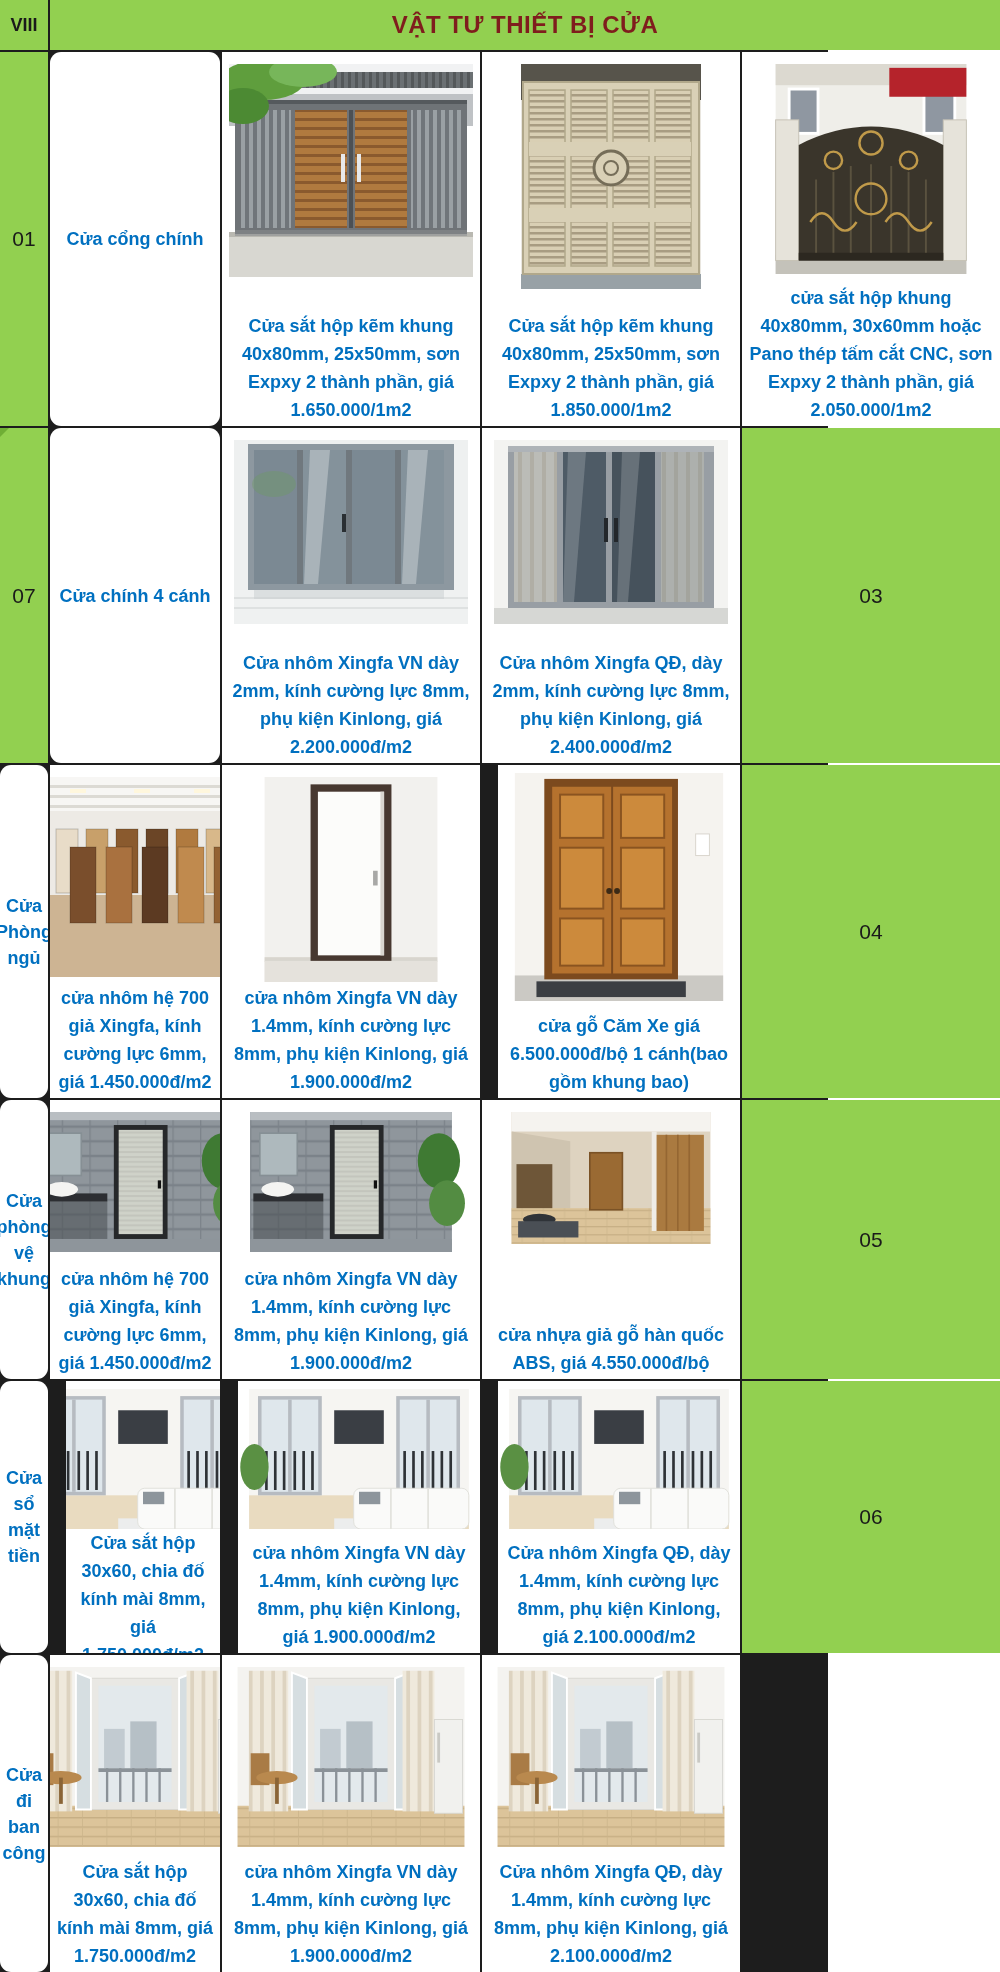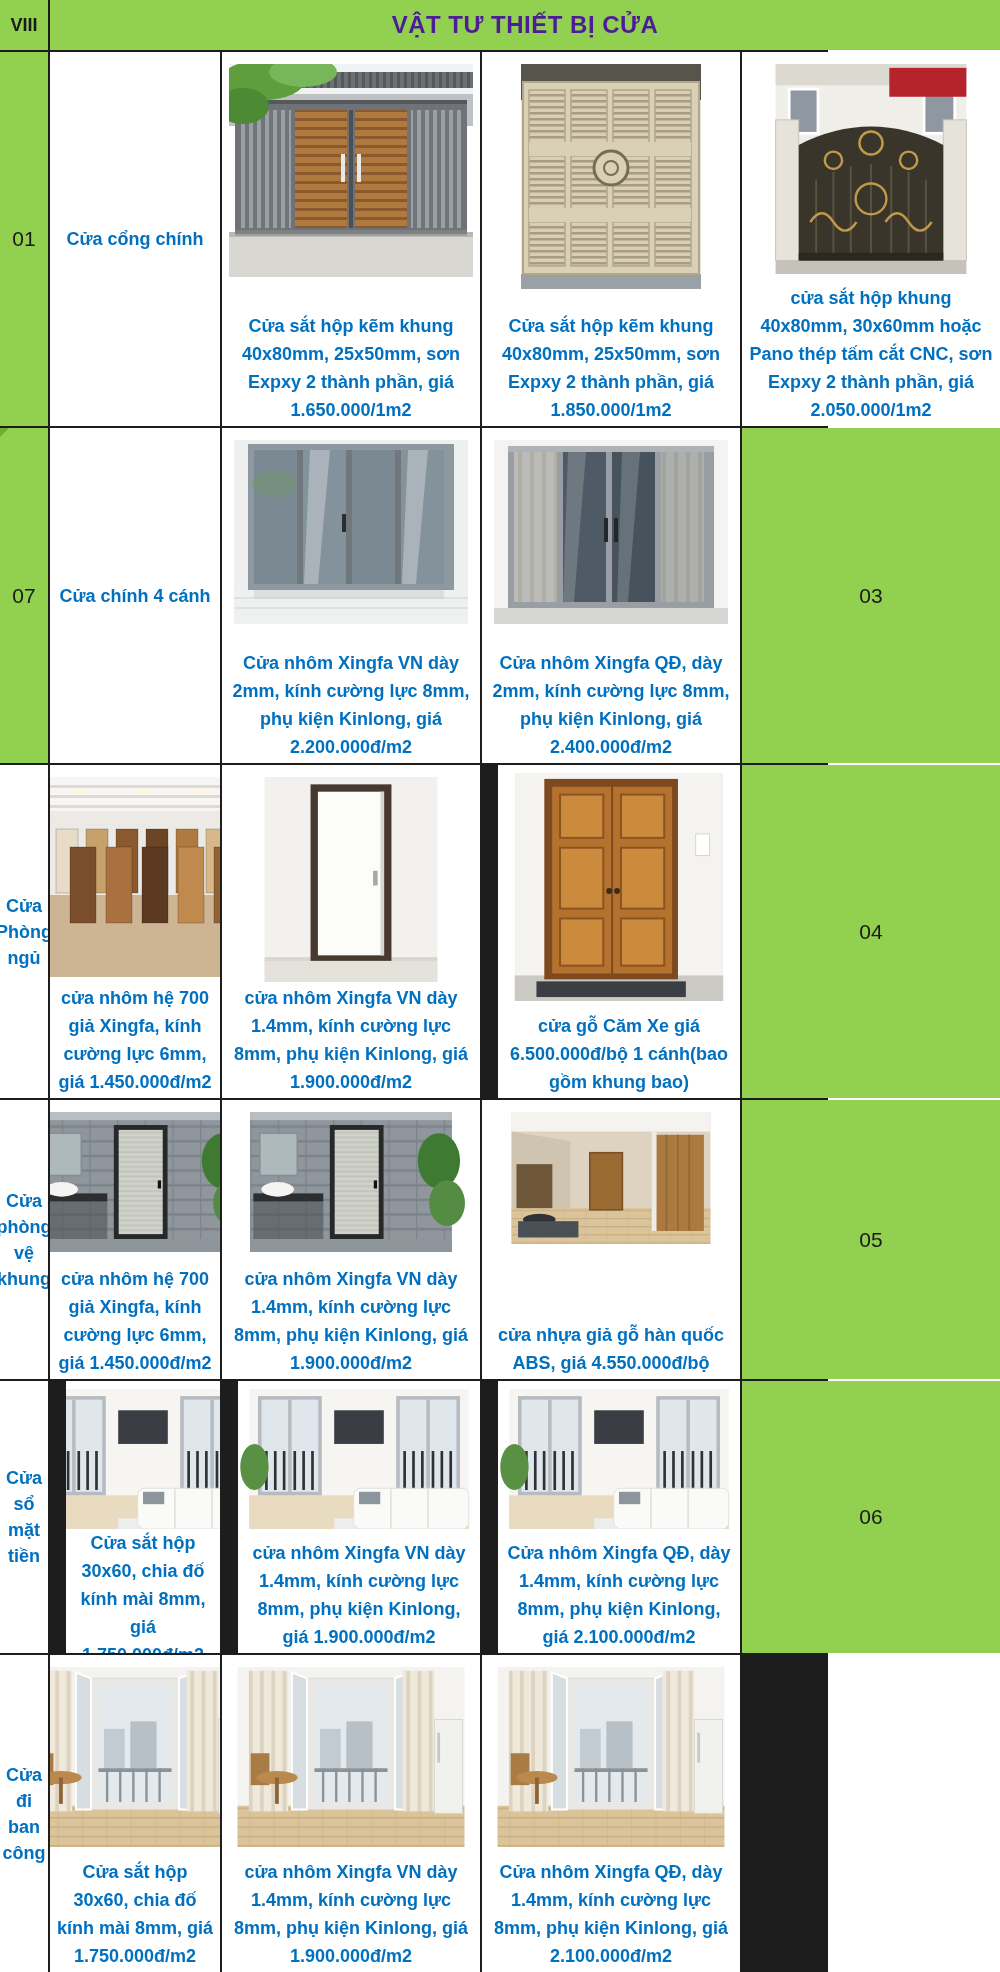--- a/index.html
+++ b/index.html
@@ -15,34 +15,34 @@
     box-sizing:border-box;
   }
   .cell{background:#ffffff;overflow:hidden;}
   .hdr-num{
     background:#92d050;display:flex;align-items:center;justify-content:center;
     font-weight:bold;font-size:18px;color:#1a1a1a;
   }
   .hdr-title{
     grid-column:2 / -1;background:#92d050;
     display:flex;align-items:center;justify-content:center;
-    font-weight:bold;font-size:24px;color:#4c1d95;letter-spacing:.5px;
+    font-weight:bold;font-size:24px;color:#7f1d1d;letter-spacing:.5px;
   }
   .num{
     background:#92d050;display:flex;align-items:center;justify-content:center;
     font-size:21px;color:#1a1a1a;position:relative;
   }
   .num.notch:before{
     content:"";position:absolute;top:0;left:0;
     border-top:9px solid #6fae35;border-right:9px solid transparent;
   }
   .cat{
     background:#ffffff;display:flex;align-items:center;justify-content:center;
     text-align:center;font-weight:bold;font-size:18px;color:#0070c0;
-    padding:0 3px;box-sizing:border-box;line-height:26px;
+    padding:0 3px;box-sizing:border-box;line-height:26px;border-radius:11px;
   }
   .cat--narrow span{display:inline-block;max-width:118px;}
   .prod{
     background:#ffffff;display:flex;flex-direction:column;align-items:center;
     padding:12px 4px 2px 4px;box-sizing:border-box;
   }
   .prod.tight{padding-top:8px;margin-left:16px;}
   .ph{display:block;flex-shrink:0;}
   .desc{
     margin-top:auto;text-align:center;font-weight:bold;font-size:18px;

